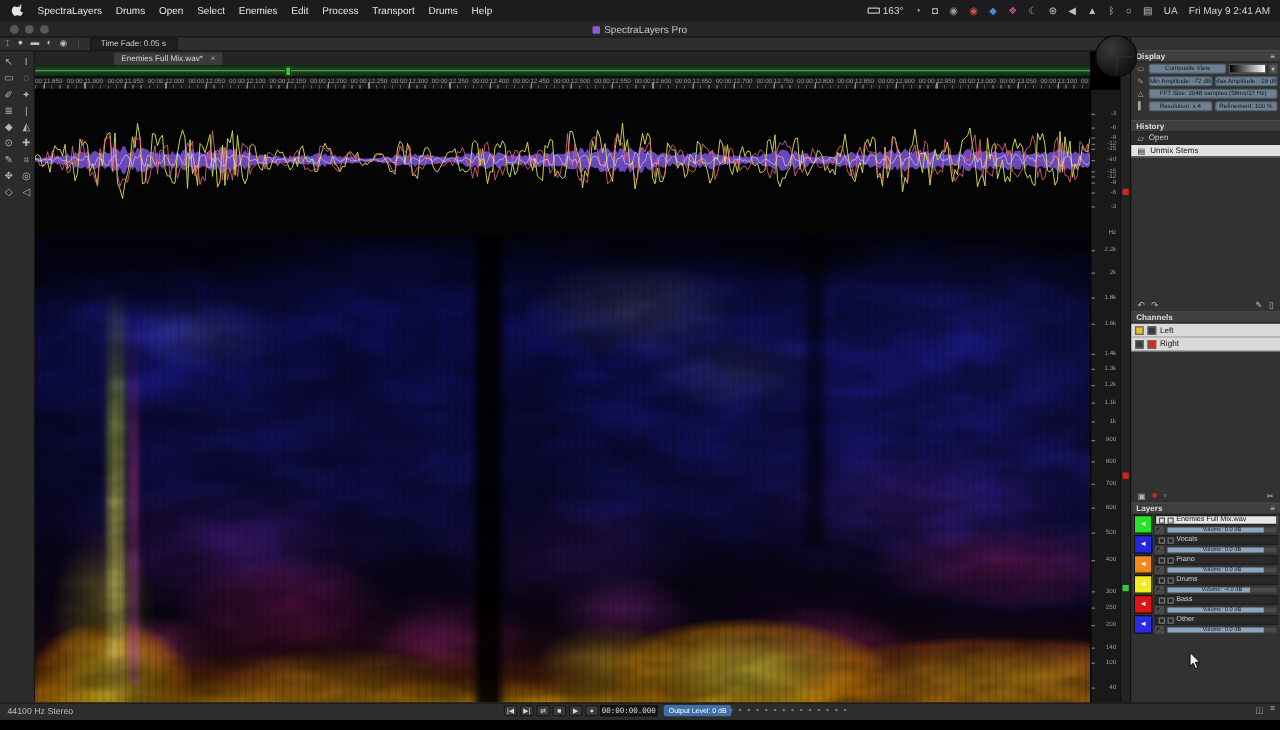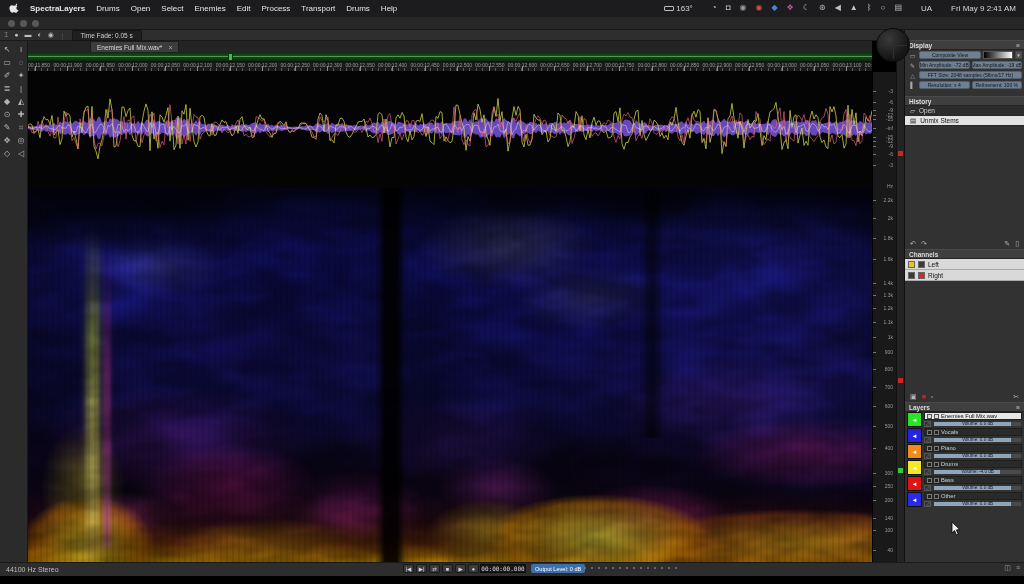--- a/index.html
+++ b/index.html
@@ -6,22 +6,22 @@
   html,body { width:1024px; height:584px; background:#000; overflow:hidden;
               font-family:"Liberation Sans", sans-serif; -webkit-font-smoothing:antialiased; }
   .abs { position:absolute; }
   #stage { position:relative; width:1024px; height:584px; background:#000; }
 
   
   #menubar { left:0; top:0; width:1024px; height:17px; background:#1c1c1e;
              display:flex; align-items:center; padding:0 8px; color:#e6e6e6; font-size:8px; }
   #menubar .apple { width:12px; height:11px; margin-right:10px; }
   .menu-item { margin-right:11px; white-space:nowrap; }
-  .menu-item.bold { font-weight:bold; }
-  #menubar-right { margin-left:auto; display:flex; gap:19px; color:#d6d6d6; font-size:8px; }
+  .menu-item.bold { font-weight:normal; }
+  #menubar-right { margin-left:auto; display:flex; align-items:center; gap:9px; color:#d6d6d6; font-size:8px; }
   .status-icon { font-size:8px; line-height:1; }
   .battery { display:inline-flex; align-items:center; gap:2px; }
   .battery .shell { width:10px; height:5px; border:1px solid #bbb; border-radius:1px; display:inline-block; }
 
   
   #titlebar { left:0; top:17px; width:1024px; height:13px; background:#272727; border-bottom:1px solid #161616; }
   .tl { width:7px; height:7px; border-radius:50%; background:#585858; position:absolute; top:3px; }
   #win-title { position:absolute; top:2px; width:100%; text-align:center; color:#c9c9c9; font-size:8px; }
   #win-title .appdot { display:inline-block; width:6px; height:6px; background:#8e5bd8; border-radius:1px; margin-right:3px; vertical-align:-1px; }
 
@@ -225,20 +225,21 @@
         </span>
       <span>UA</span>
       <span>Fri May 9 2:41 AM</span>
     </div>
   </div>
 
   <div id="titlebar" class="abs">
     <span class="tl" style="left:8px"></span>
     <span class="tl" style="left:20px"></span>
     <span class="tl" style="left:32px"></span>
+    <div id="win-title"><span class="appdot"></span><span>SpectraLayers Pro</span></div>
   </div>
 
   <div id="toolbar" class="abs">
     <span id="mode-icons" style="display:flex;">
         <span class="mode-ic">⌶</span>
         <span class="mode-ic">●</span>
         <span class="mode-ic">▬</span>
         <span class="mode-ic">◐</span>
         <span class="mode-ic">◉</span>
       </span>

